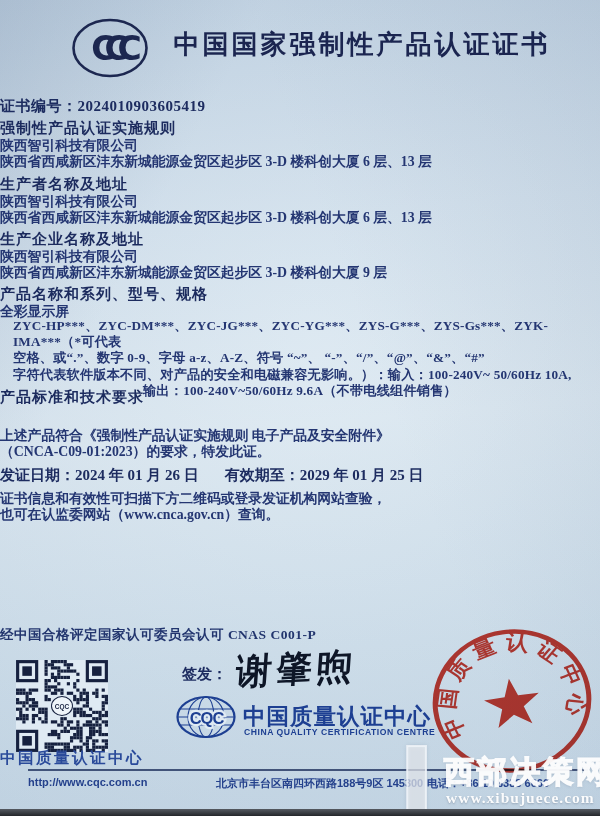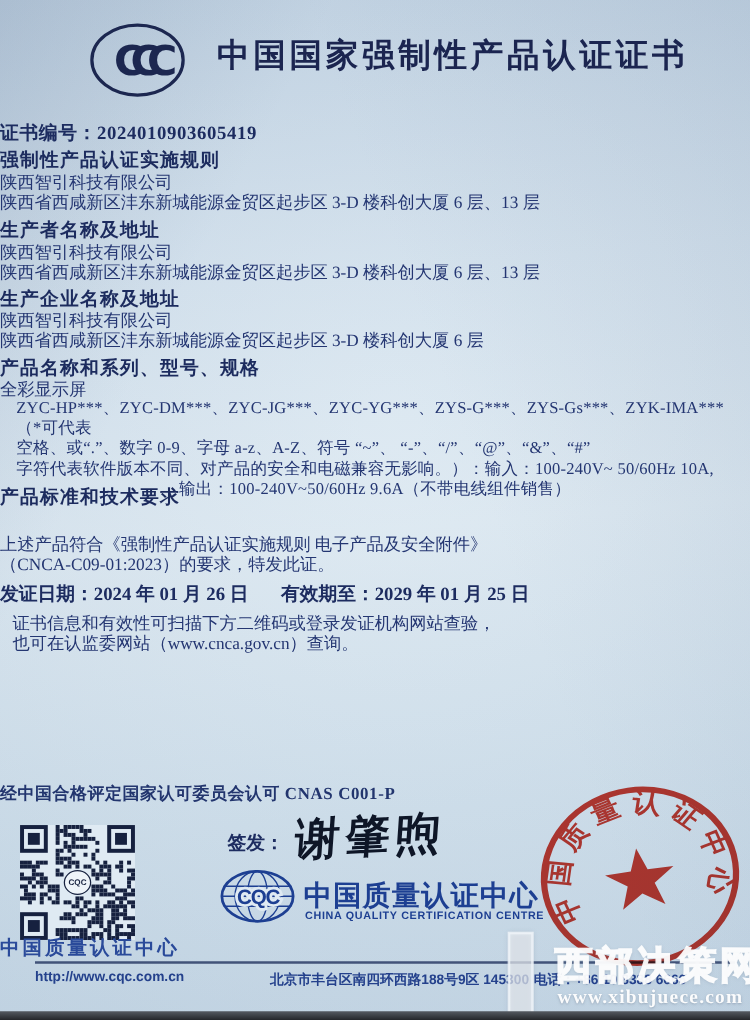--- a/index.html
+++ b/index.html
@@ -12,21 +12,21 @@
       linear-gradient(175deg, #bfd2e3 0%, #cfdfec 28%, #d8e6f0 52%, #ccdeeb 78%, #c5d8e7 100%);
     font-family:"Liberation Serif","DejaVu Serif",serif;
     color:#233468;
   }
   .shade { position:absolute; inset:0; pointer-events:none;
     background: radial-gradient(130% 90% at 52% 42%, rgba(255,255,255,.20), rgba(88,110,142,.12));
   }
   .abs { position:absolute; }
   .center { left:0; right:0; text-align:left; }
   .heading { font-weight:700; font-size:15px; color:#1c2b5e; letter-spacing:1px; }
-  .line { font-size:13.8px; font-weight:400; line-height:16.4px; color:#243672; }
+  .line { font-size:13.8px; font-weight:700; line-height:16.4px; color:#243672; }
   .title {
     font-size:26px; font-weight:700; letter-spacing:3px; color:#1b2550;
     white-space:nowrap;
   }
   .certno { font-size:15px; font-weight:700; letter-spacing:.5px; color:#1d2c60; }
   .models { left:13px; right:13px; text-align:left; }
   .models .line { font-size:13.2px; line-height:16.2px; letter-spacing:.2px; }
   .models .out { text-align:center; }
   .dates { font-size:15px; font-weight:700; color:#1d2c60; }
   .dates .gap { display:inline-block; width:26px; }
@@ -96,21 +96,21 @@
 
   <div class="abs center" style="top:175px;">
     <div class="heading">生产者名称及地址</div>
     <div class="line">陕西智引科技有限公司</div>
     <div class="line">陕西省西咸新区沣东新城能源金贸区起步区 3-D 楼科创大厦 6 层、13 层</div>
   </div>
 
   <div class="abs center" style="top:230px;">
     <div class="heading">生产企业名称及地址</div>
     <div class="line">陕西智引科技有限公司</div>
-    <div class="line">陕西省西咸新区沣东新城能源金贸区起步区 3-D 楼科创大厦 6 层</div>
+    <div class="line">陕西省西咸新区沣东新城能源金贸区起步区 3-D 楼科创大厦 9 层</div>
   </div>
 
   <div class="abs center" style="top:285px;">
     <div class="heading">产品名称和系列、型号、规格</div>
     <div class="line">全彩显示屏</div>
   </div>
   <div class="abs models" style="top:318px;">
     <div class="line">ZYC-HP***、ZYC-DM***、ZYC-JG***、ZYC-YG***、ZYS-G***、ZYS-Gs***、ZYK-IMA***（*可代表</div>
     <div class="line">空格、或“.”、数字 0-9、字母 a-z、A-Z、符号 “~”、 “-”、“/”、“@”、“&amp;”、“#”</div>
     <div class="line">字符代表软件版本不同、对产品的安全和电磁兼容无影响。）：输入：100-240V~ 50/60Hz 10A,</div>
@@ -123,21 +123,21 @@
 
   <div class="abs center" style="top:428px;">
     <div class="line">上述产品符合《强制性产品认证实施规则 电子产品及安全附件》</div>
     <div class="line">（CNCA-C09-01:2023）的要求，特发此证。</div>
   </div>
 
   <div class="abs center dates" style="top:466px;">
     <span>发证日期：</span><span>2024 年 01 月 26 日</span><span class="gap"></span><span>有效期至：</span><span>2029 年 01 月 25 日</span>
   </div>
 
-  <div class="abs center" style="top:491px;padding-left:10px;">
+  <div class="abs center" style="top:491px;">
     <div class="line">证书信息和有效性可扫描下方二维码或登录发证机构网站查验，</div>
     <div class="line">也可在认监委网站（www.cnca.gov.cn）查询。</div>
   </div>
 
   <div class="abs center accred" style="top:626px;">经中国合格评定国家认可委员会认可 CNAS C001-P</div>
 
   <div class="abs sign-label" style="left:182px; top:665px;">签发：</div>
   <div class="abs signature" style="left:236px; top:645px;">谢肇煦</div>
 
   <div class="abs qr-wrap">

